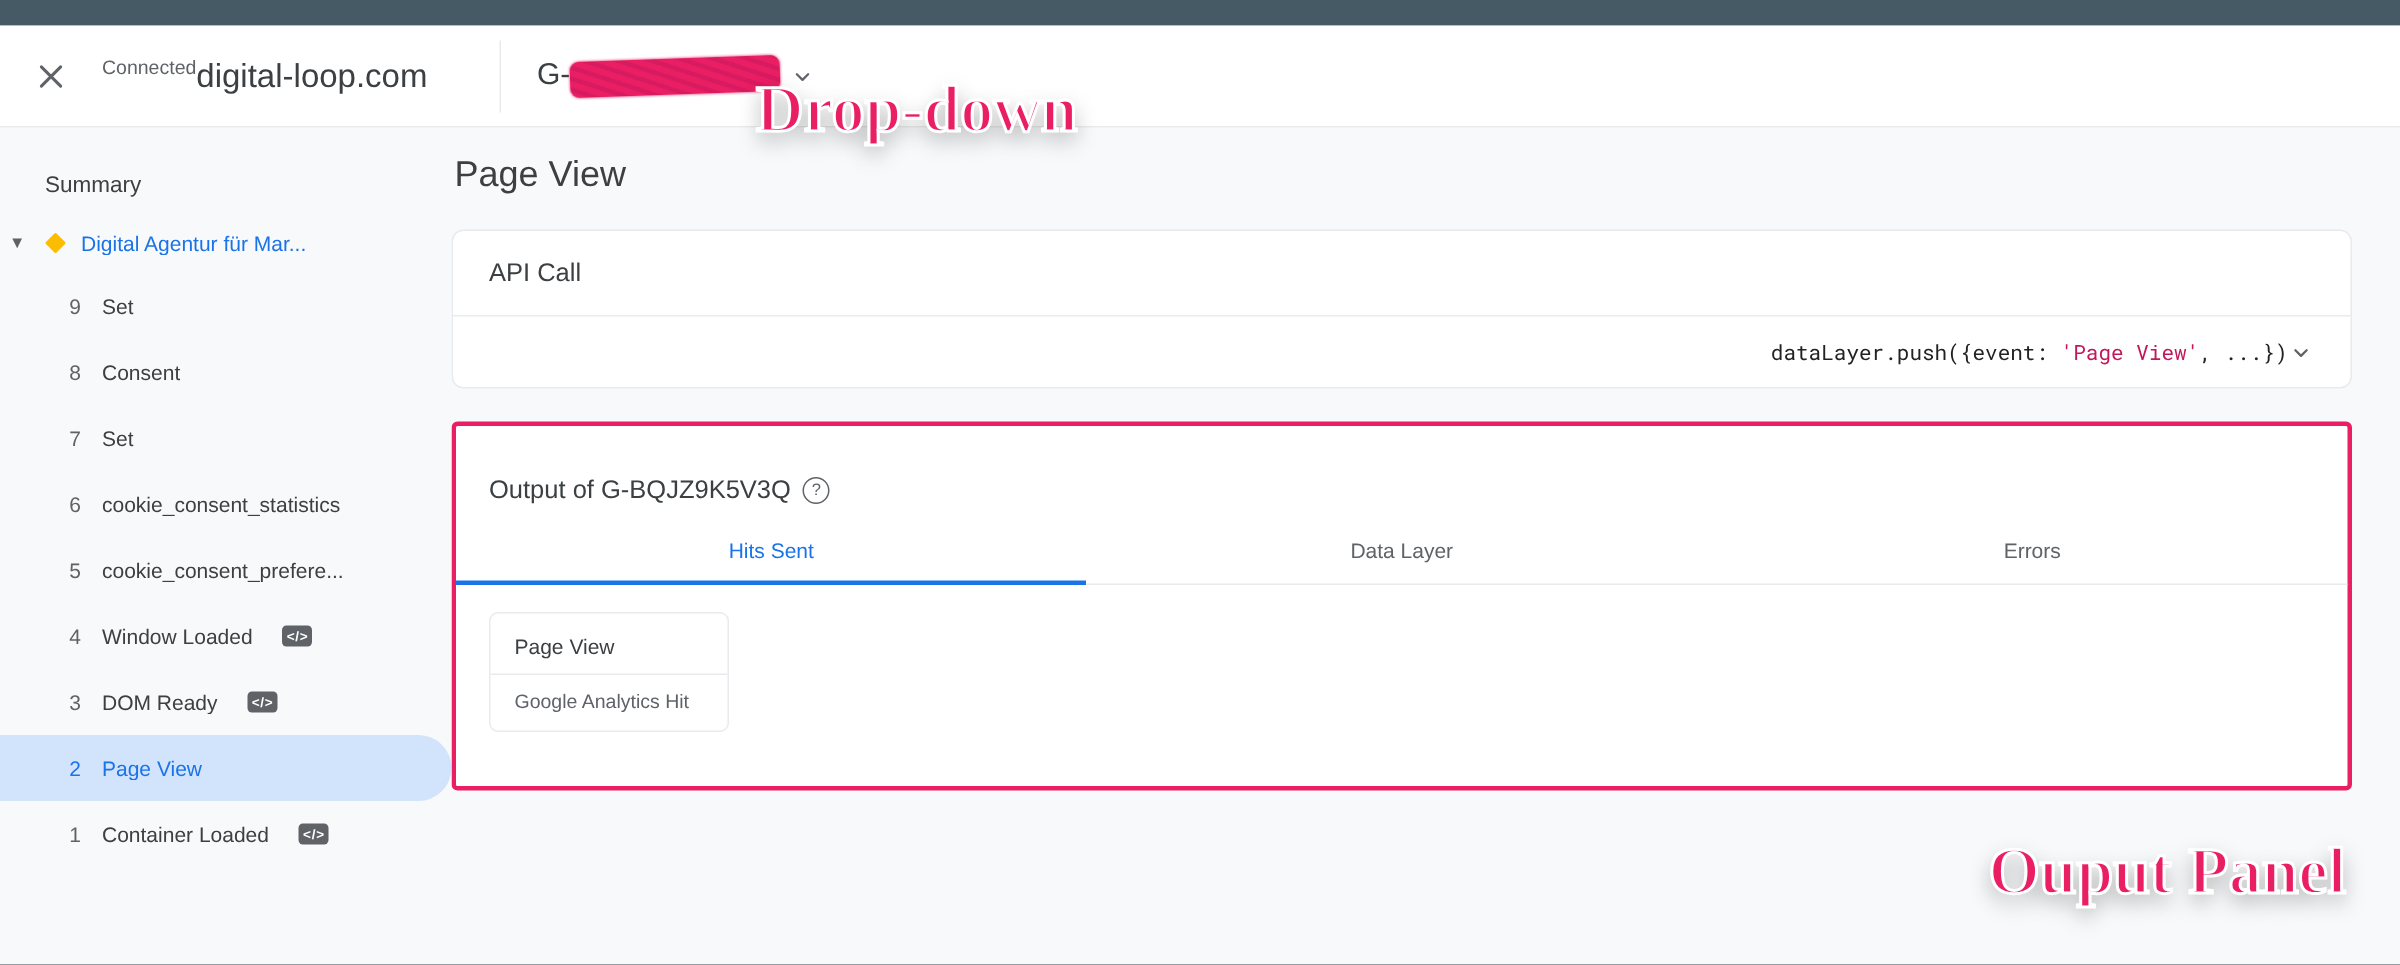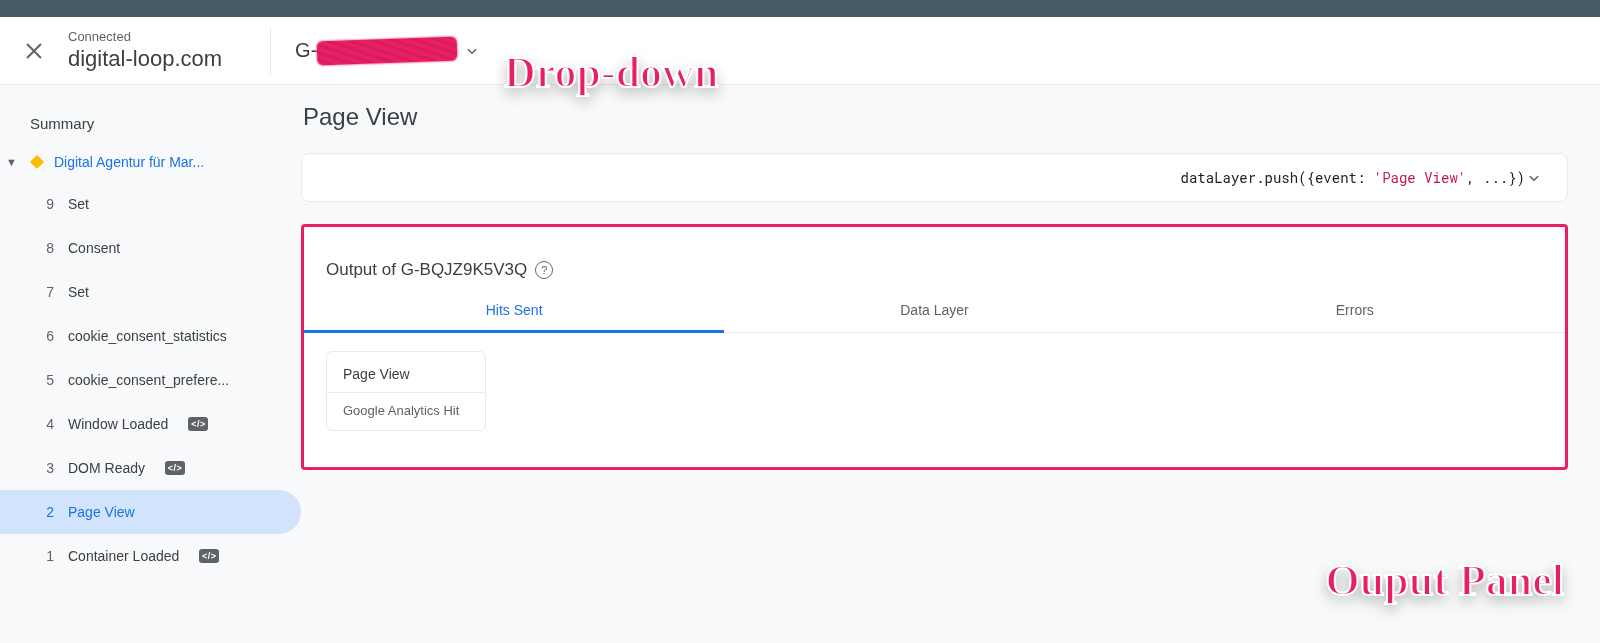--- a/index.html
+++ b/index.html
@@ -20,21 +20,21 @@
   html,body{margin:0;padding:0;width:1600px;height:643px;font-family:var(--font);color:var(--grey-700);
     background:#455a64;}
   body{display:flex;flex-direction:column;}
   .top-band{height:17px;background:#455a64}
   .app{flex:1;display:flex;flex-direction:column;background:var(--grey-050);overflow:hidden;}
 
   
   .hdr{display:flex;align-items:center;height:68px;background:#fff;border-bottom:1px solid var(--grey-200);}
   .close{width:68px;display:flex;align-items:center;justify-content:center;color:var(--grey-600);cursor:pointer;font-size:20px}
   .close svg{width:22px;height:22px;stroke:var(--grey-600);stroke-width:2.2}
-  .conn{display:flex;flex-direction:column;justify-content:center;line-height:1.25;margin-right:24px}
+  .conn{display:flex;flex-direction:row;justify-content:center;line-height:1.25;margin-right:24px}
   .conn .lbl{font-size:13px;color:var(--grey-600)}
   .conn .dom{font-size:22px;color:var(--grey-700)}
   .vsep{width:1px;height:48px;background:var(--grey-200);margin:0 24px}
   .dd{display:flex;align-items:center;gap:6px;font-size:20px;color:var(--grey-700);cursor:pointer}
   .dd .redact{margin-left:-6px;display:inline-block;width:140px;height:24px;
     border-radius:6px;
     transform:rotate(-2deg);
     background:
       repeating-linear-gradient(20deg, #e91e63, #e91e63 4px, #d81b60 4px, #d81b60 7px);
     filter:drop-shadow(0 0 1px #e91e63);
@@ -171,20 +171,21 @@
             <span class="t">Container Loaded</span>
             <span class="code-chip">&lt;/&gt;</span>
           </li>
         </ul>
     </div>
 
     <div class="main">
       <h1>Page View</h1>
 
       <div class="card">
+        <div class="title">API Call</div>
         <div class="code-row">
           <span>
             <span>dataLayer.push({event: </span><span class="str">'Page View'</span><span>, ...})</span>
           </span>
           <svg class="car" viewBox="0 0 24 24">
               <path d="M7 10l5 5 5-5"></path>
             </svg>
         </div>
       </div>
 

